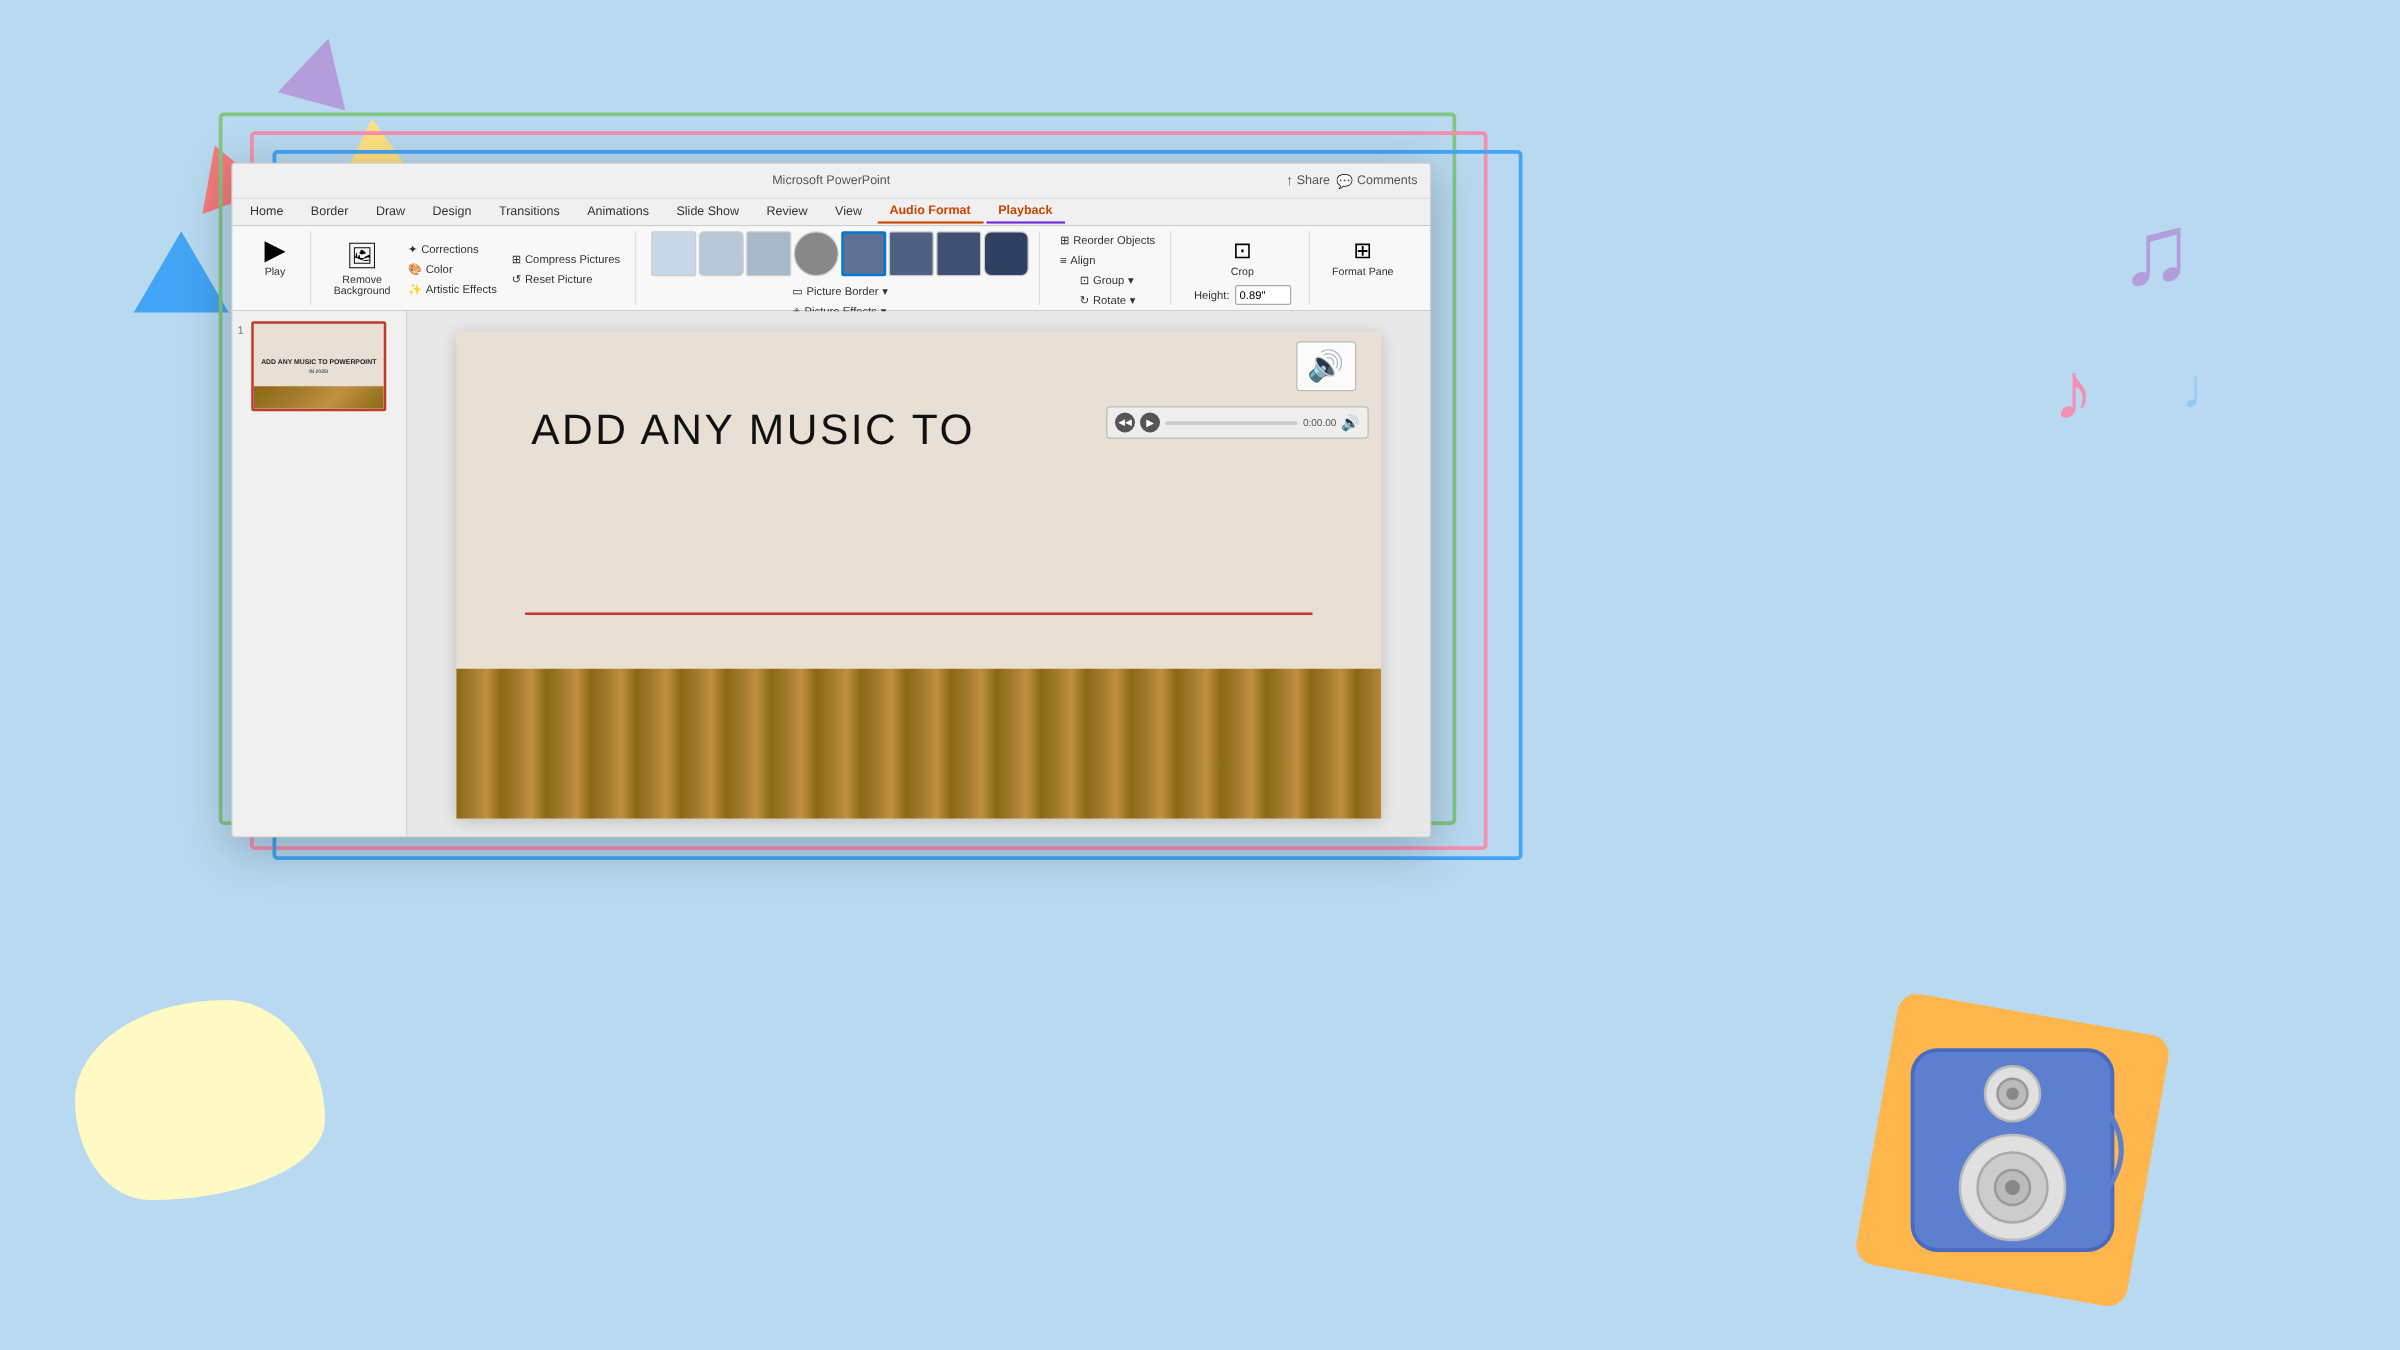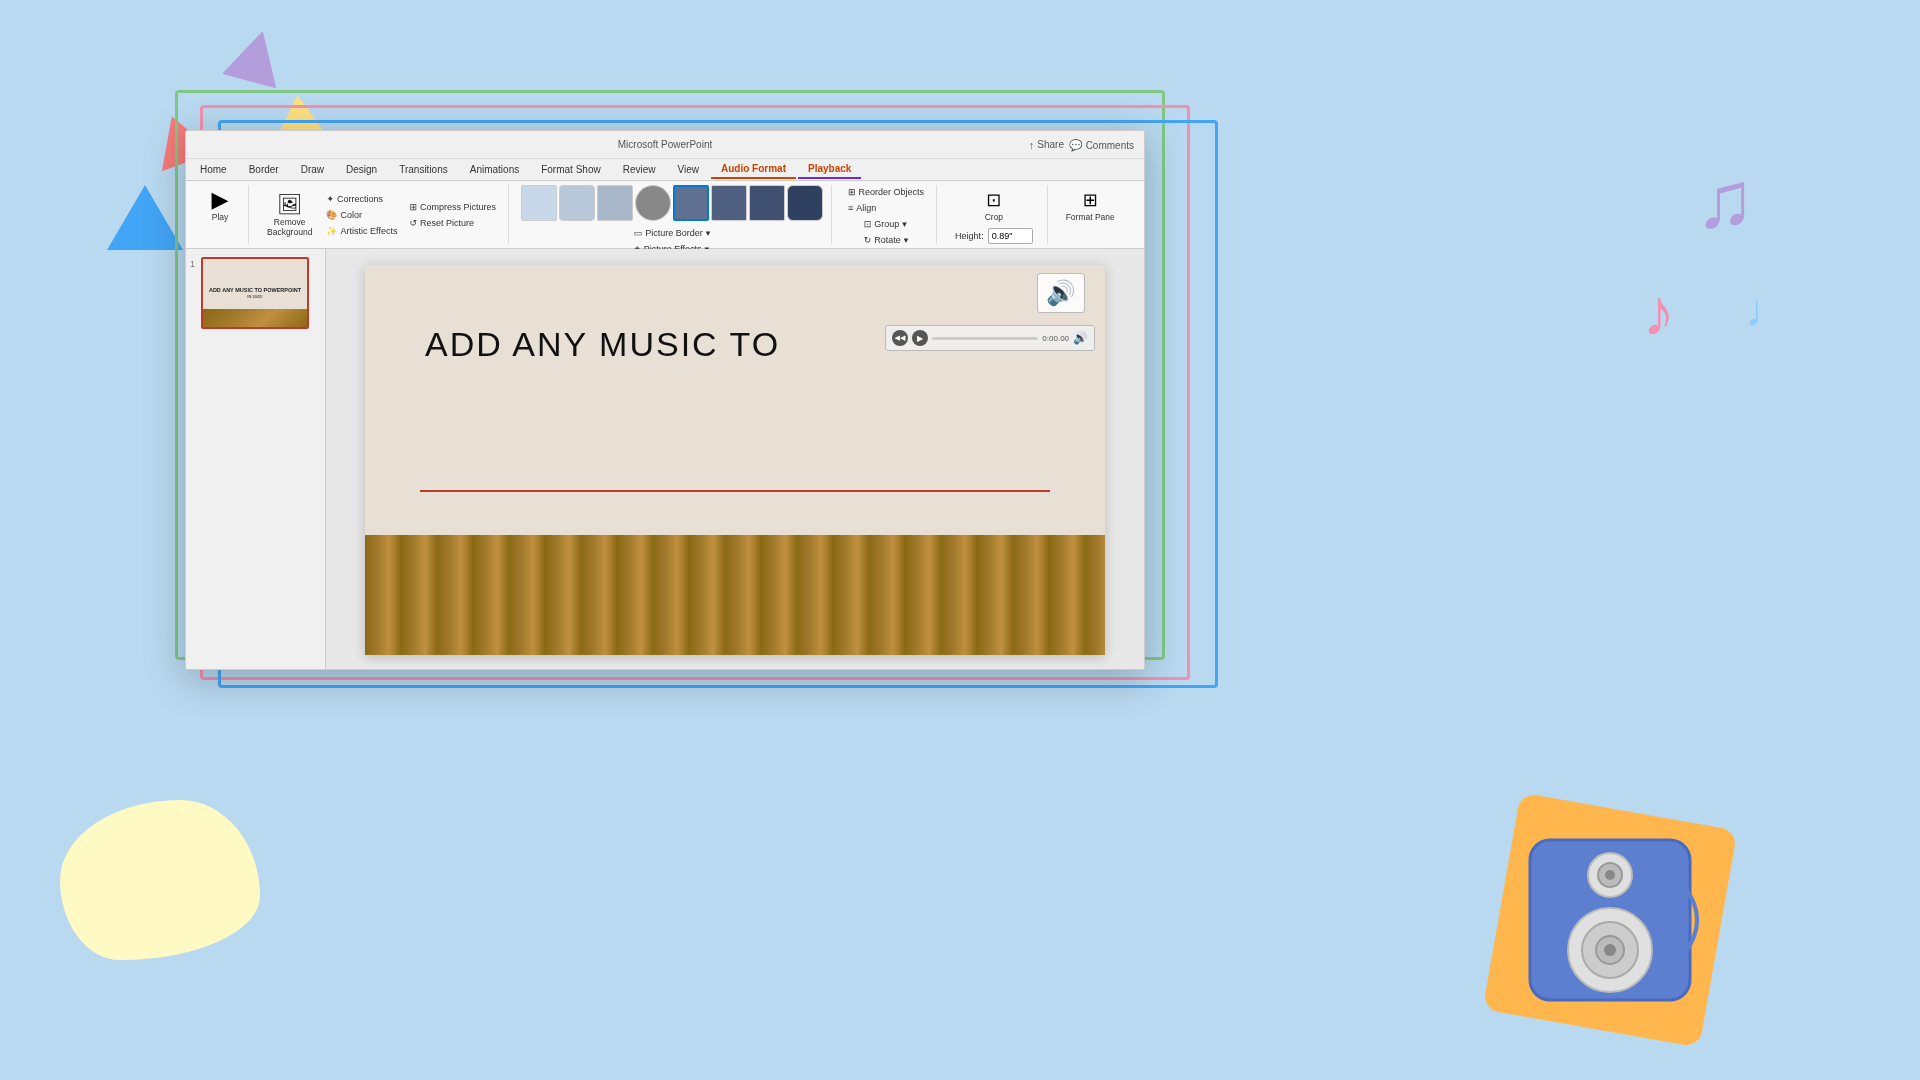--- a/index.html
+++ b/index.html
@@ -524,21 +524,21 @@
     </div>
   </div>
 
   <div class="ribbon-tabs">
     <div class="ribbon-tab">Home</div>
     <div class="ribbon-tab">Border</div>
     <div class="ribbon-tab">Draw</div>
     <div class="ribbon-tab">Design</div>
     <div class="ribbon-tab">Transitions</div>
     <div class="ribbon-tab">Animations</div>
-    <div class="ribbon-tab">Format Show</div>
+    <div class="ribbon-tab">Slide Show</div>
     <div class="ribbon-tab">Review</div>
     <div class="ribbon-tab">View</div>
     <div class="ribbon-tab active-audio">Audio Format</div>
     <div class="ribbon-tab active-playback">Playback</div>
   </div>
 
   <div class="ribbon-toolbar">
 
     <div class="ribbon-group">
       <div class="ribbon-btn-large">

